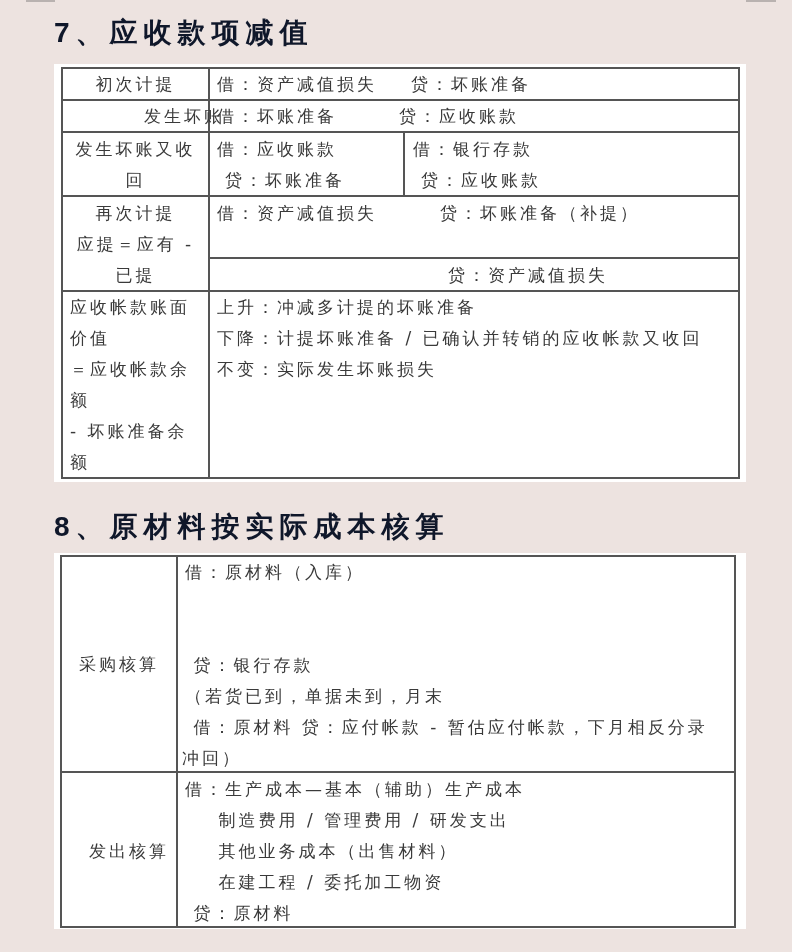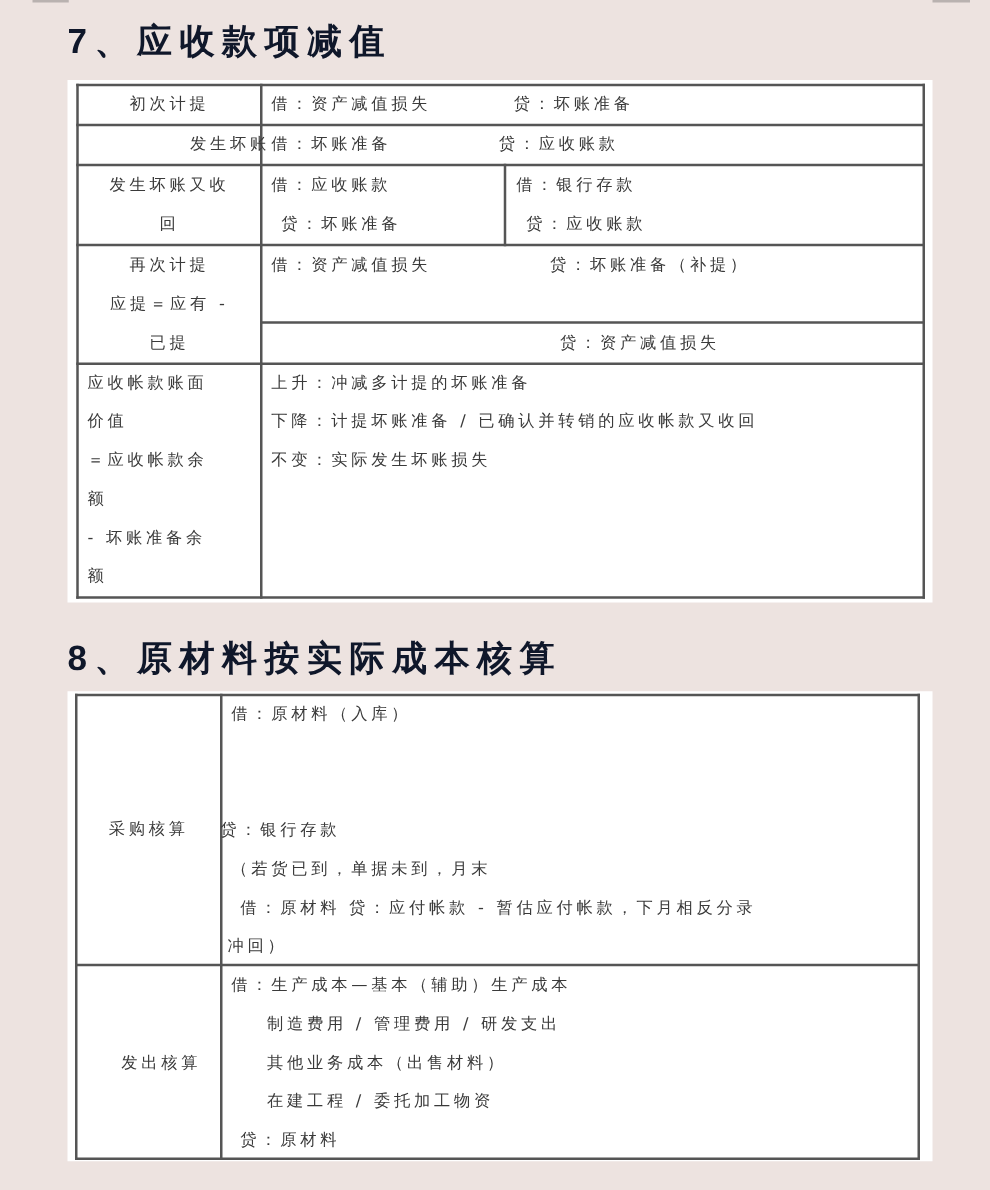--- a/index.html
+++ b/index.html
@@ -13,21 +13,21 @@
   .topmark { position: absolute; top: 0; height: 2px; background: #b9b2b0; }
   .heading {
     position: absolute; left: 54px;
     font-family: Liberation Sans, sans-serif;
     font-weight: bold; font-size: 28px; letter-spacing: 6px;
     color: #0f172a; white-space: nowrap;
   }
   .panel { position: absolute; background: #fff; }
   .line { position: absolute; background: #555; }
   .cell-text {
-    position: absolute; font-size: 13px; letter-spacing: 3px;
+    position: absolute; font-size: 17px; letter-spacing: 3px;
     white-space: nowrap; color: #3a3a3a; line-height: 20px;
   }
   .center { text-align: center; }
 </style>
 </head>
 <body>
 
 <div class="topmark" style="left:26px;width:29px;"></div>
 <div class="topmark" style="left:746px;width:30px;"></div>
 
@@ -88,21 +88,21 @@
 <div class="panel" style="left:54px;top:553px;width:692px;height:376px;">
   <div class="line" style="left:6px;top:2px;width:676px;height:2px;"></div>
   <div class="line" style="left:6px;top:373px;width:676px;height:2px;"></div>
   <div class="line" style="left:6px;top:2px;width:2px;height:373px;"></div>
   <div class="line" style="left:680px;top:2px;width:2px;height:373px;"></div>
   <div class="line" style="left:122px;top:2px;width:2px;height:373px;"></div>
   <div class="line" style="left:6px;top:218px;width:676px;height:2px;"></div>
 
   <div class="cell-text center" style="left:8px;width:114px;top:101px;">采购核算</div>
   <div class="cell-text" style="left:131px;top:9px;">借：原材料（入库）</div>
-  <div class="cell-text" style="left:115px;top:102px;white-space:pre;"> 贷：银行存款</div>
+  <div class="cell-text" style="left:131px;top:102px;white-space:pre;"> 贷：银行存款</div>
   <div class="cell-text" style="left:131px;top:133px;">（若货已到，单据未到，月末</div>
   <div class="cell-text" style="left:131px;top:164px;white-space:pre;"> 借：原材料 贷：应付帐款 - 暂估应付帐款，下月相反分录</div>
   <div class="cell-text" style="left:128px;top:195px;">冲回）</div>
 
   <div class="cell-text center" style="left:8px;width:134px;top:288px;">发出核算</div>
   <div class="cell-text" style="left:131px;top:226px;">借：生产成本—基本（辅助）生产成本</div>
   <div class="cell-text" style="left:131px;top:257px;white-space:pre;">    制造费用 / 管理费用 / 研发支出</div>
   <div class="cell-text" style="left:131px;top:288px;white-space:pre;">    其他业务成本（出售材料）</div>
   <div class="cell-text" style="left:131px;top:319px;white-space:pre;">    在建工程 / 委托加工物资</div>
   <div class="cell-text" style="left:131px;top:350px;white-space:pre;"> 贷：原材料</div>

